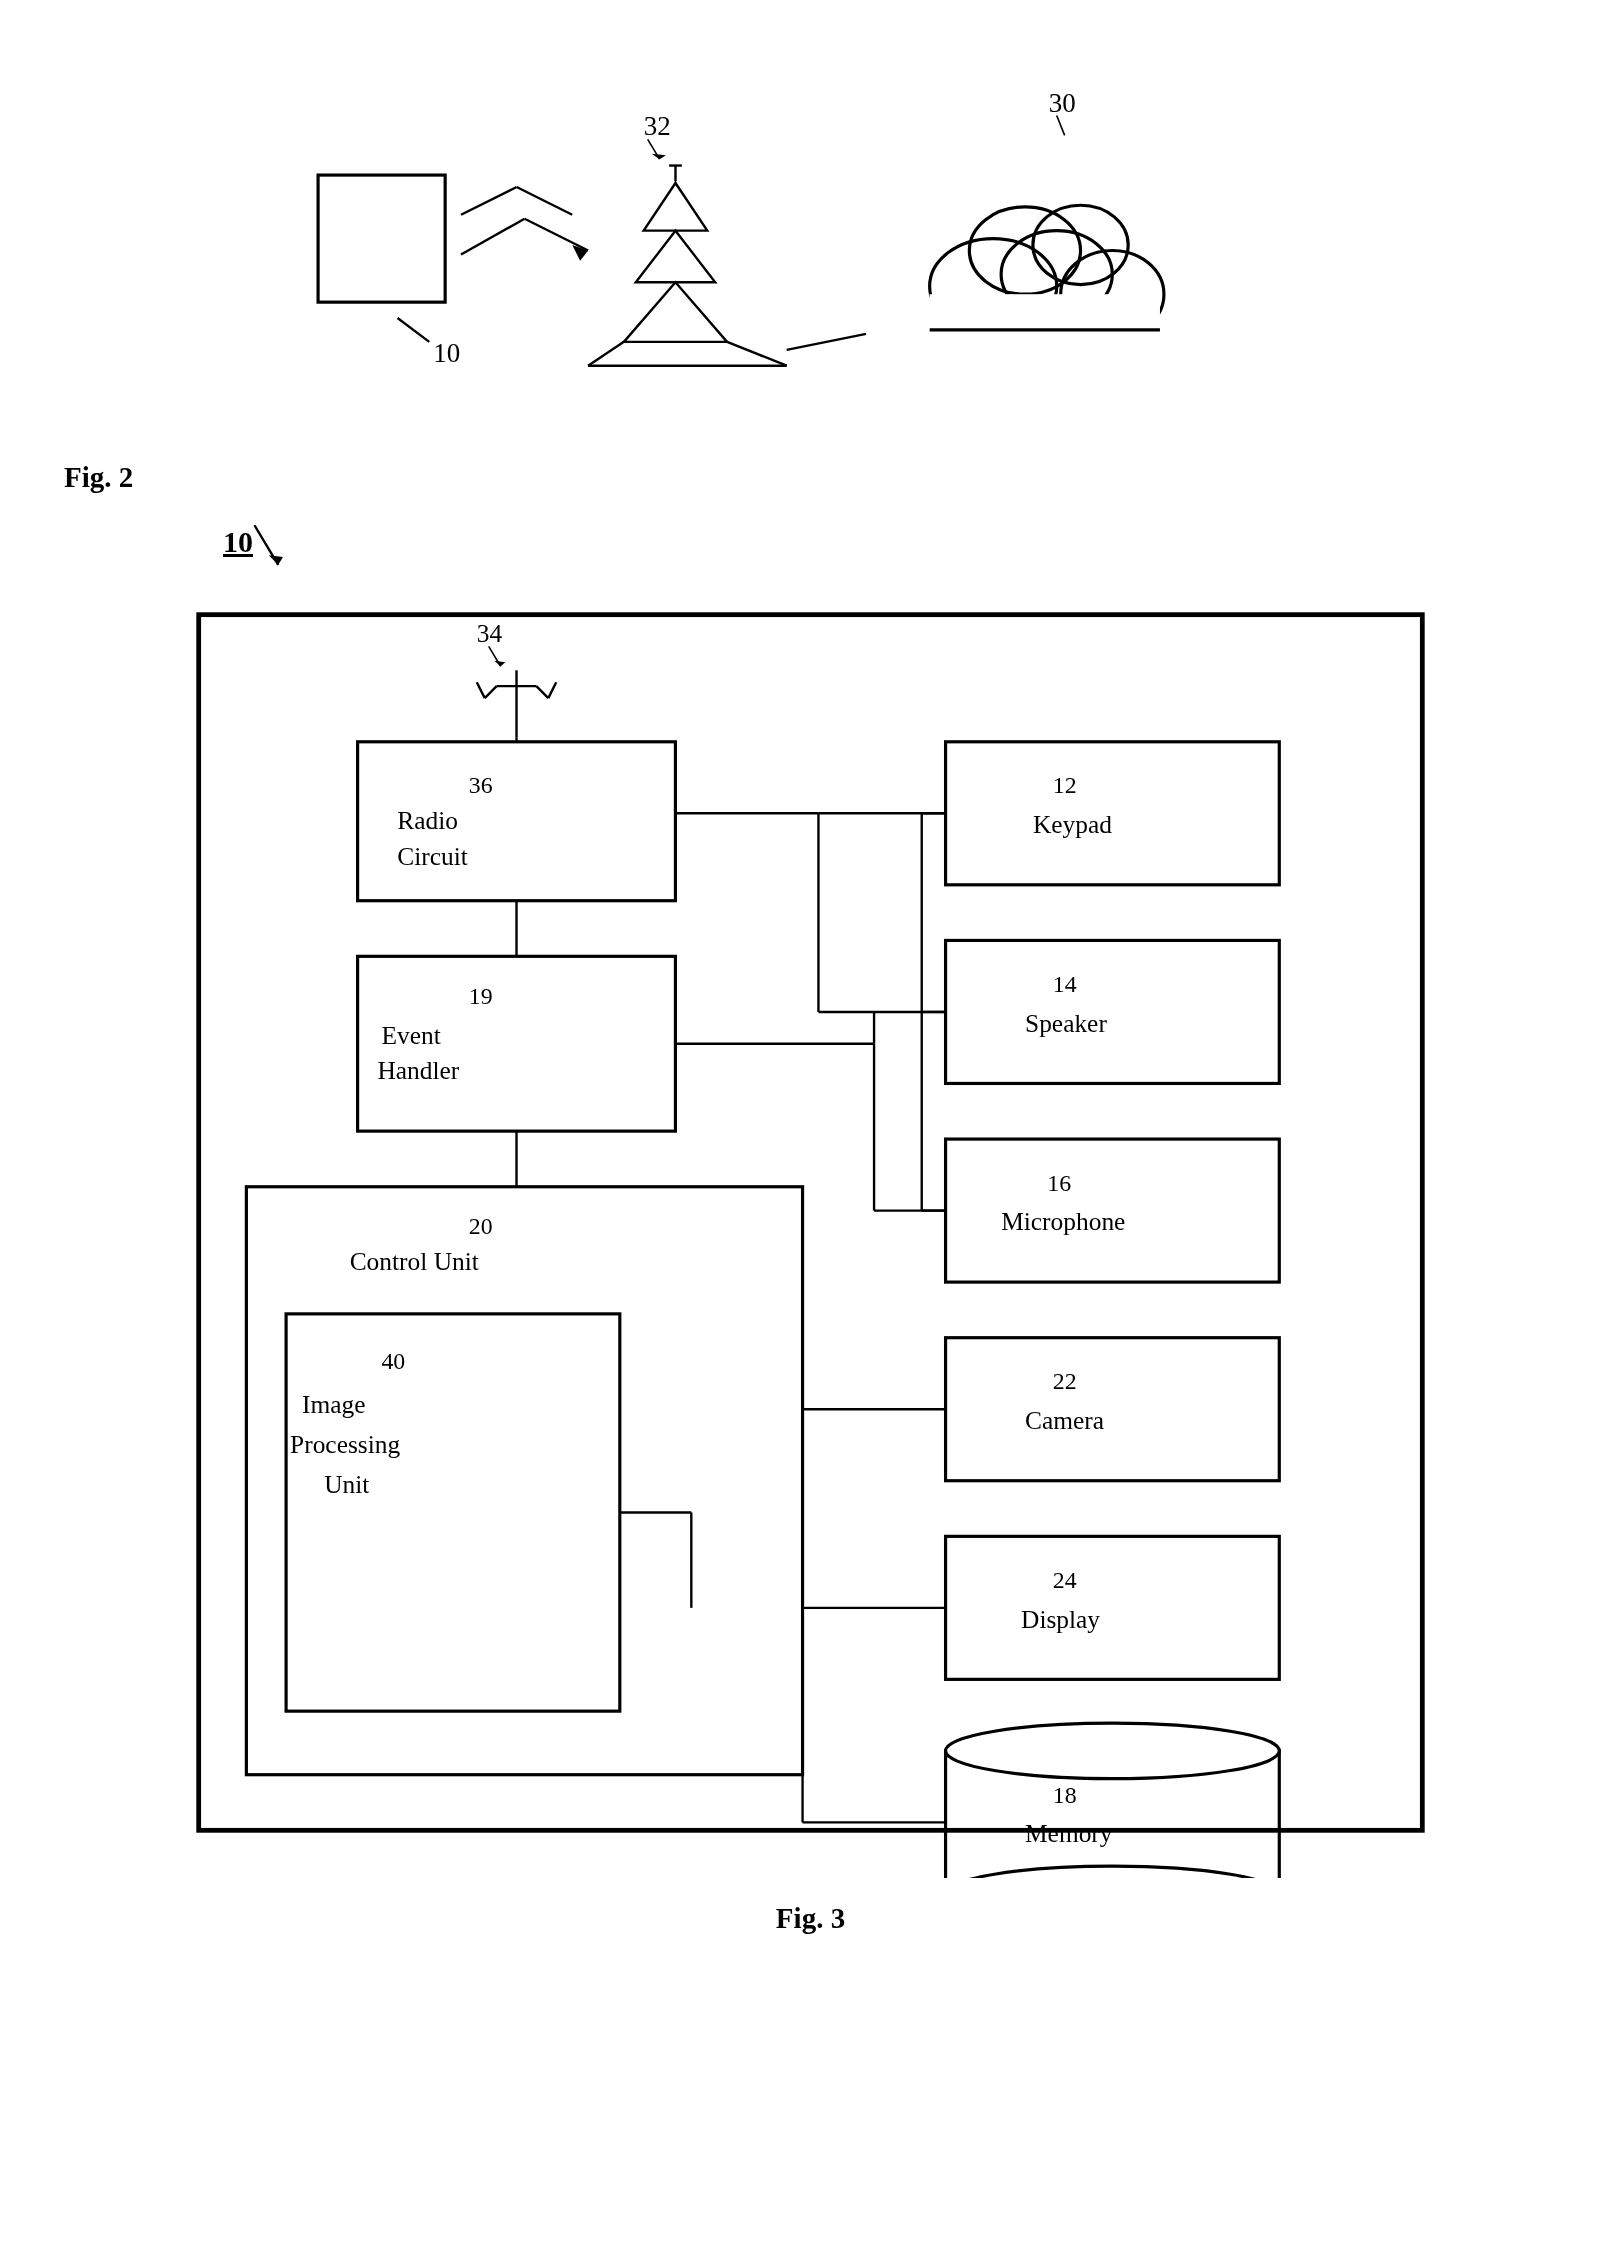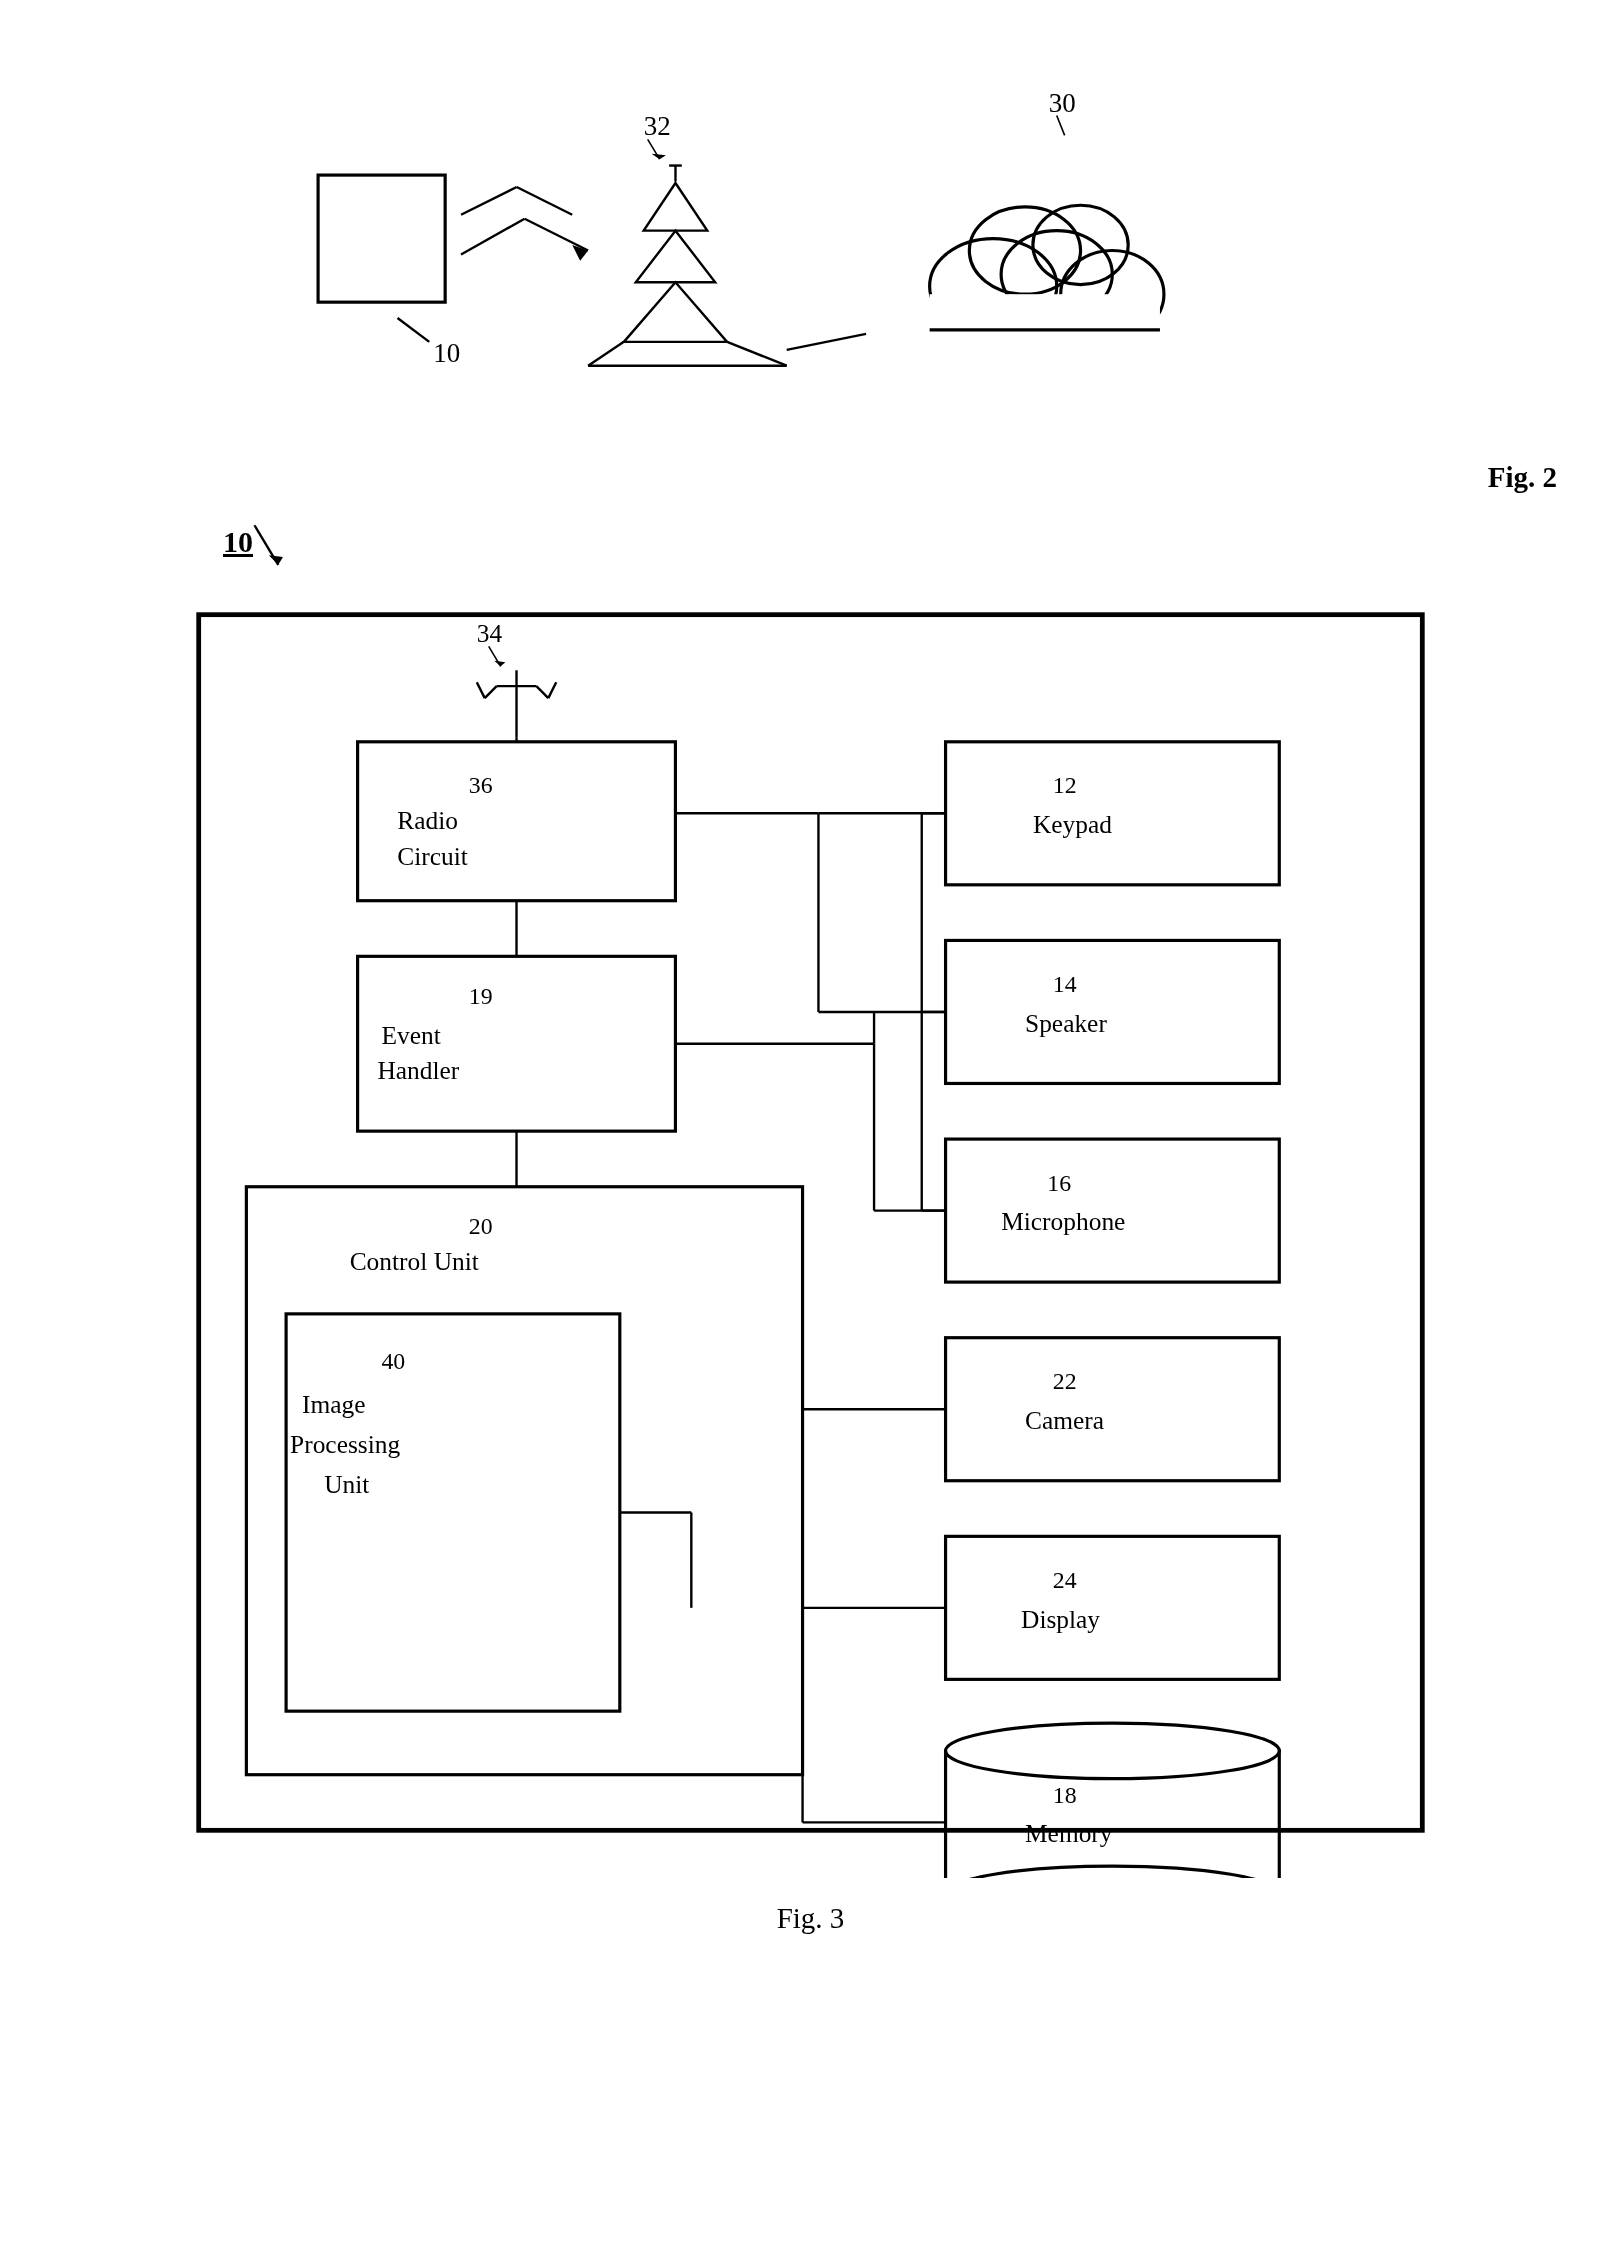--- a/index.html
+++ b/index.html
@@ -22,37 +22,37 @@
 
     
     .fig2-area {
       position: relative;
       width: 100%;
       height: 461px;
       margin-bottom: 16px;
     }
 
     .fig2-label {
-      text-align: right;
+      text-align: left;
       font-size: 29px;
       font-weight: bold;
       margin-bottom: 32px;
     }
 
     
     .fig3-area {
       position: relative;
       width: 100%;
       margin-bottom: 1px;
     }
 
     .fig3-label {
       text-align: center;
       font-size: 29px;
-      font-weight: normal;
+      font-weight: bold;
       margin-top: 24px;
     }
 
     
     svg text {
       font-family: 'Times New Roman', Times, serif;
     }
 
     .diagram-container {
       display: flex;

